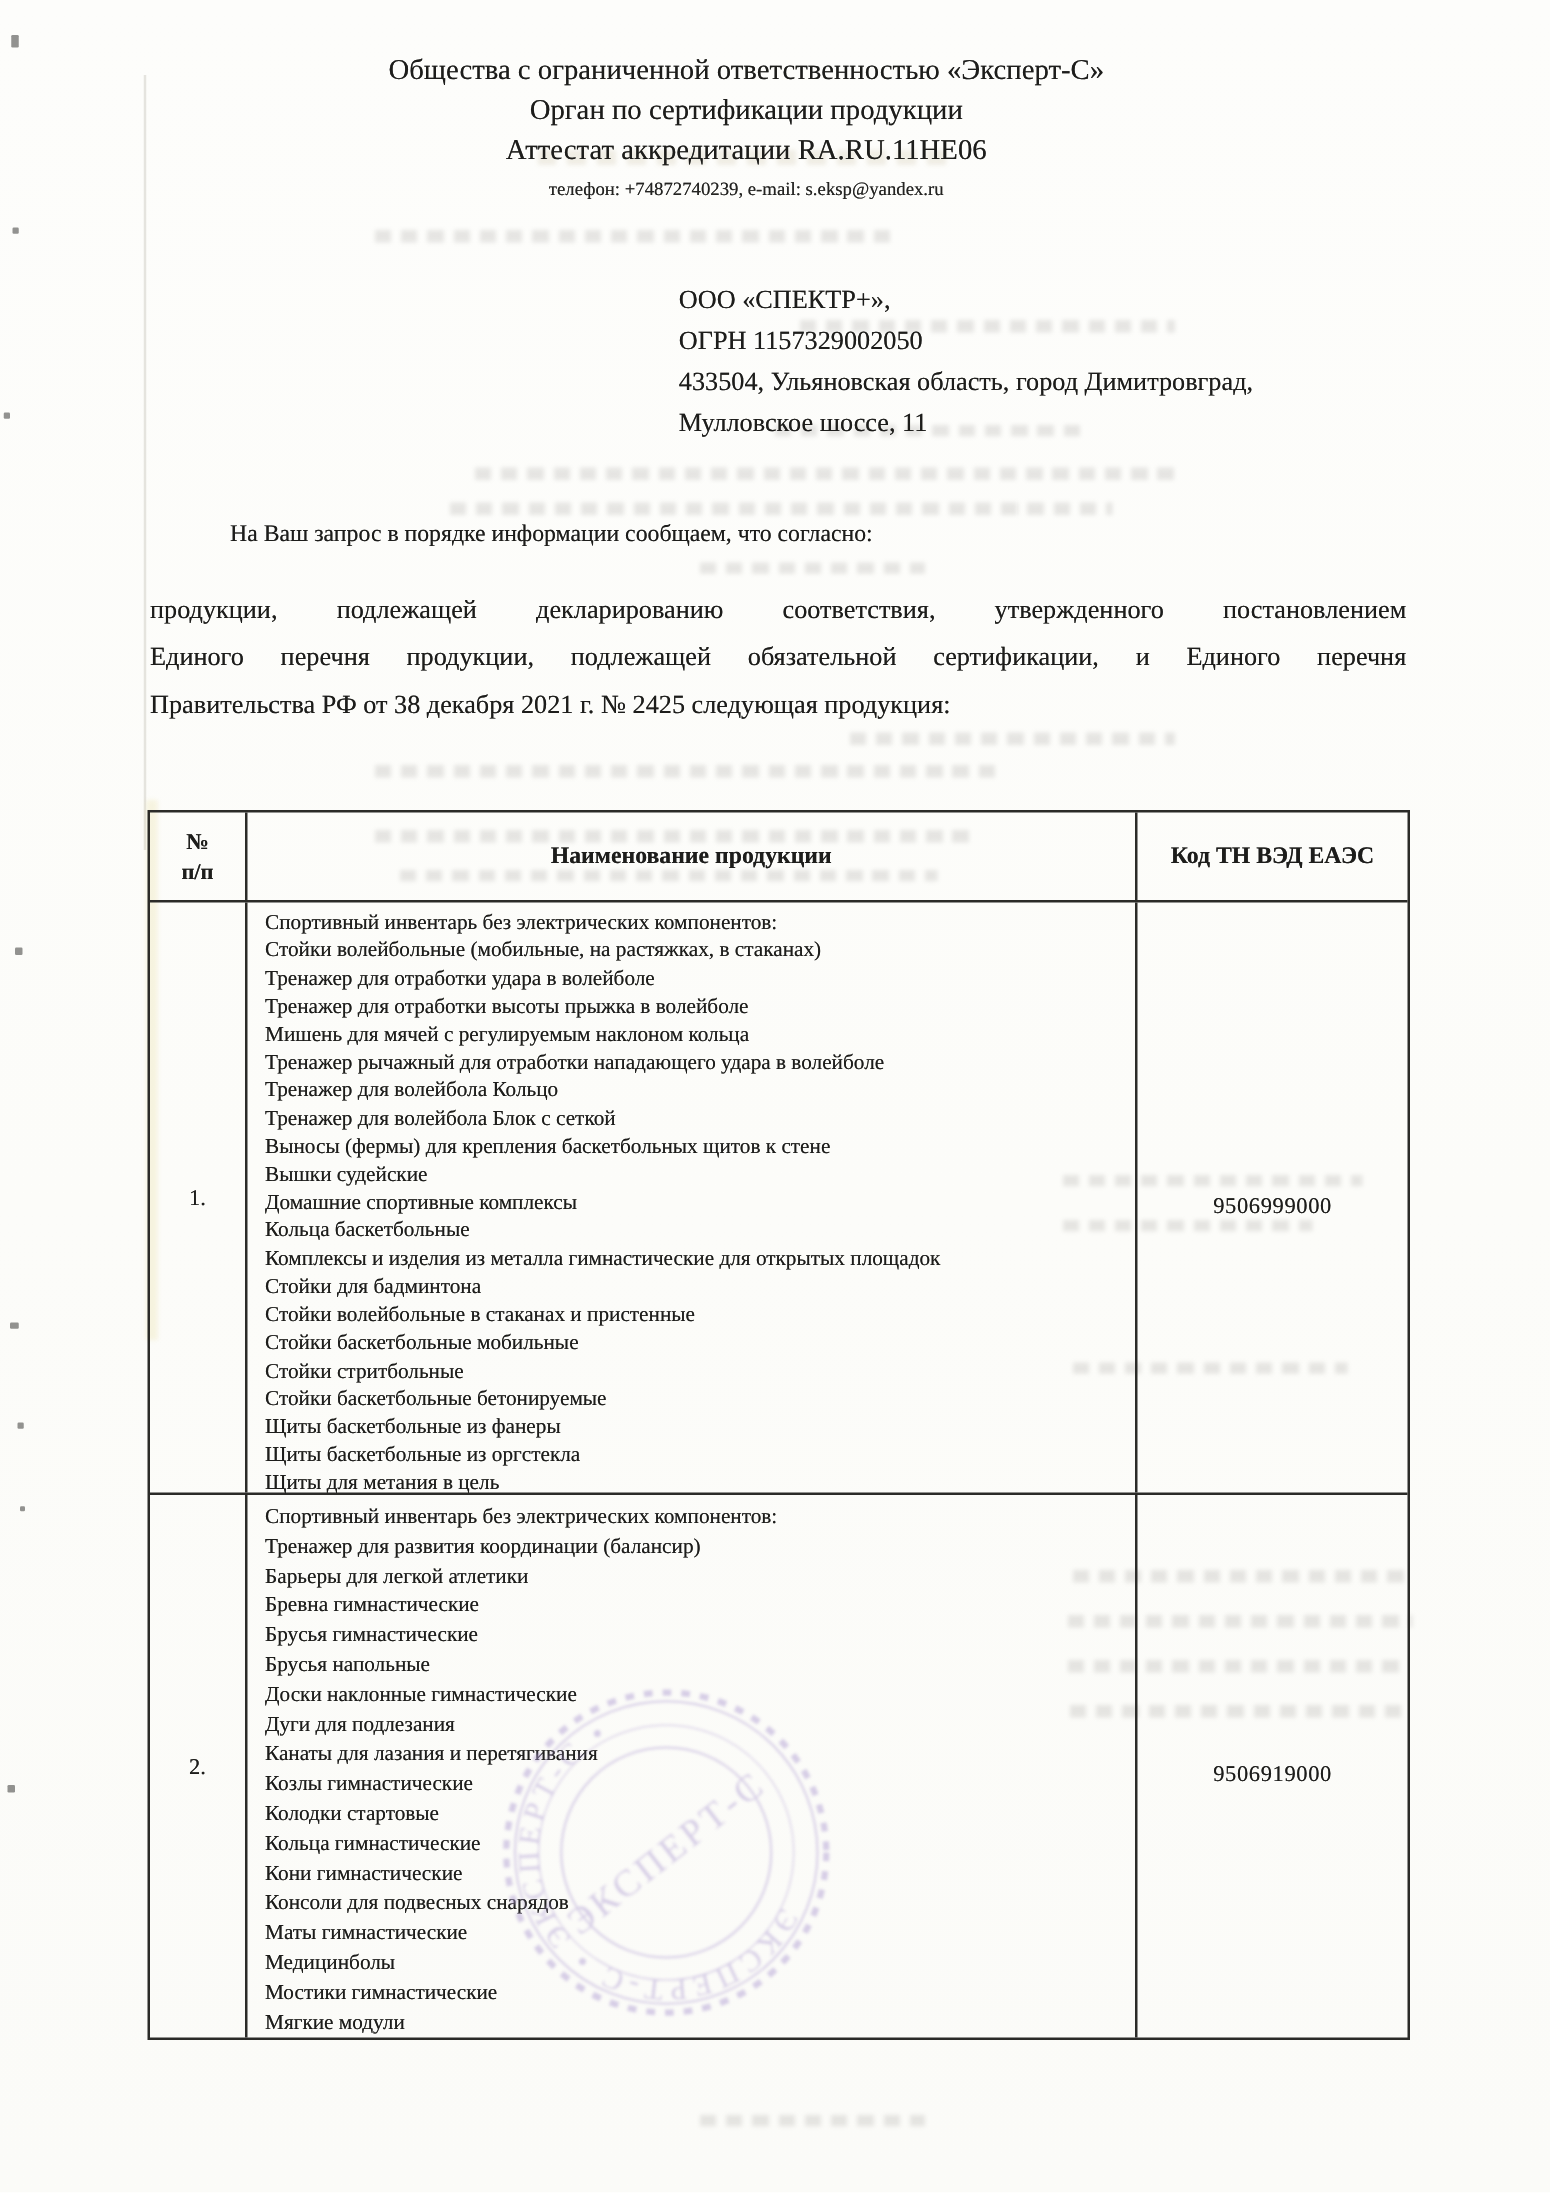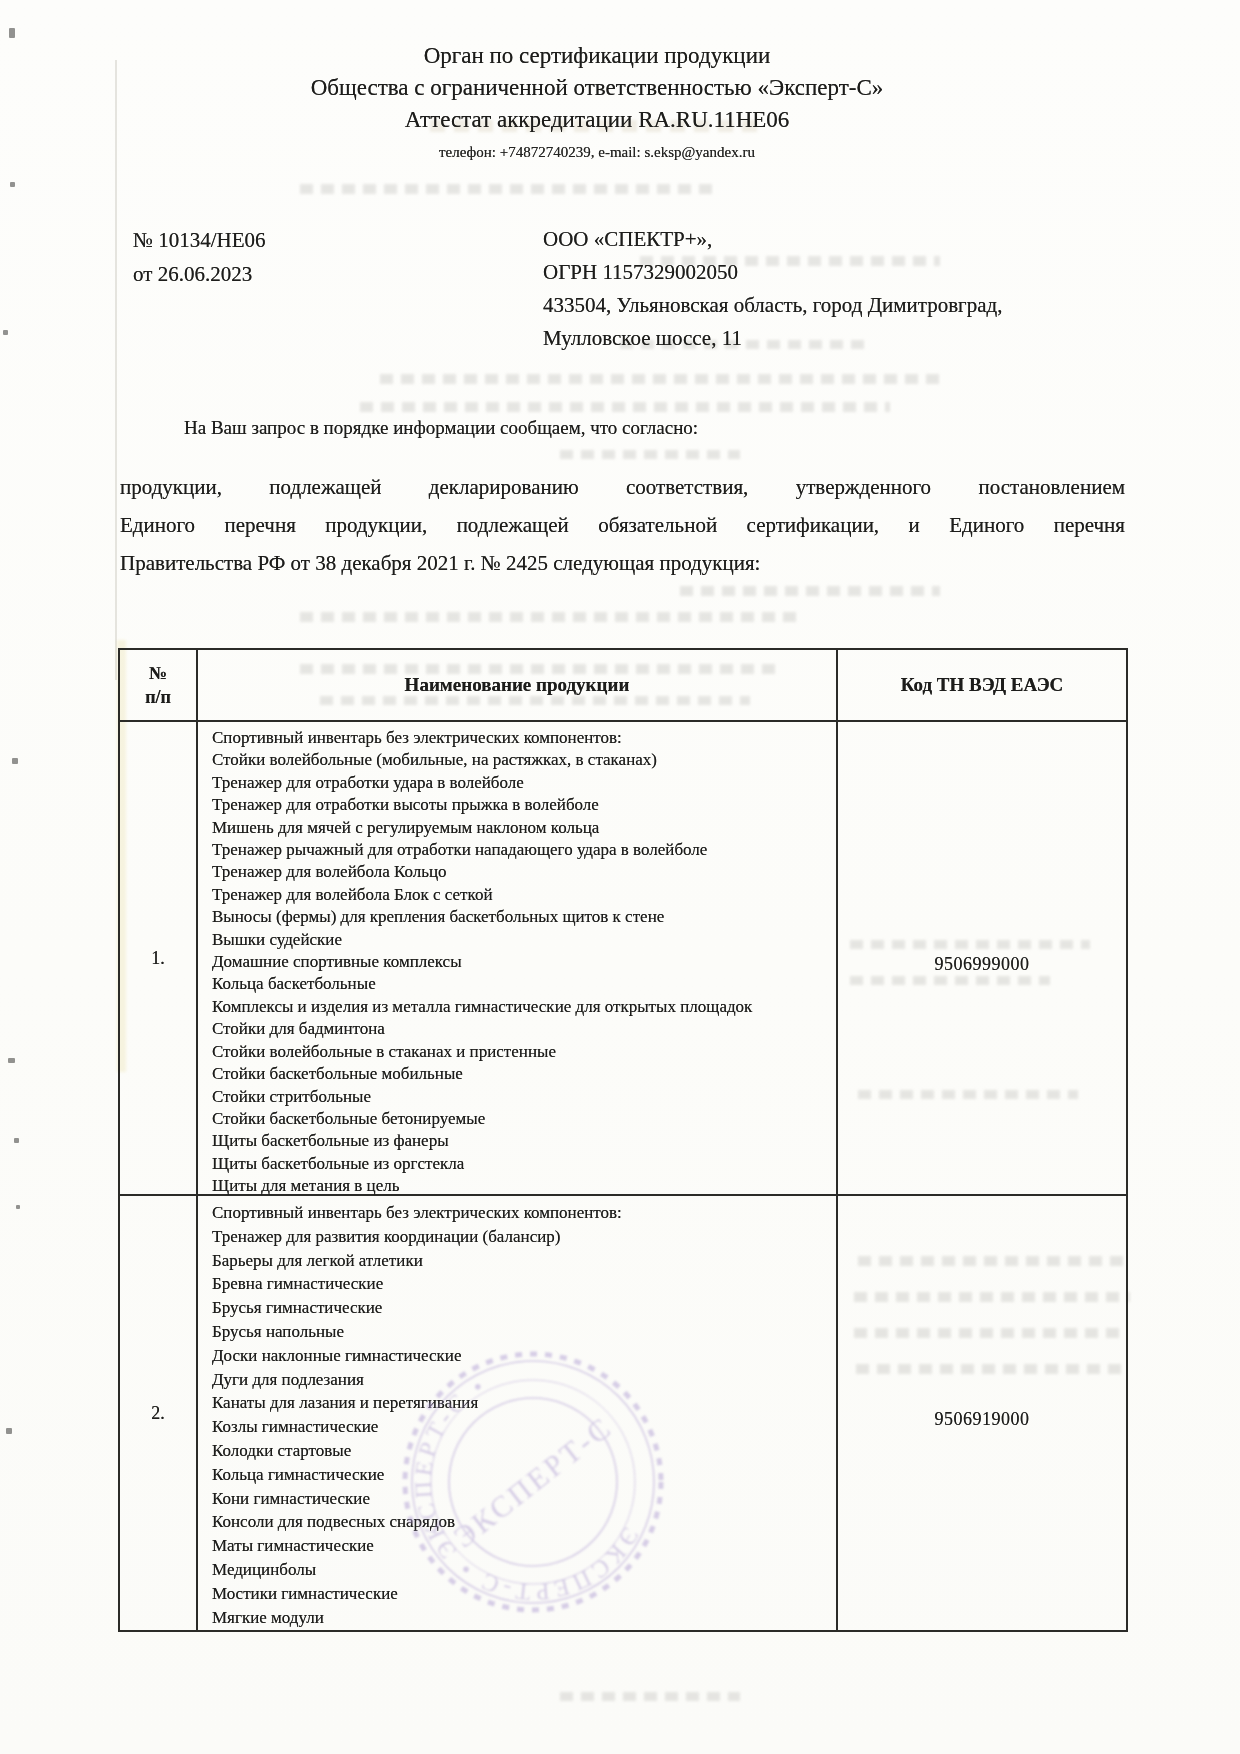--- a/index.html
+++ b/index.html
@@ -29,21 +29,21 @@
   .lline { text-align:left; }
 
   
   .doc-table { position:absolute; left:118px; top:648px; width:1010px;
                border:2px solid #2b2b28; box-sizing:border-box; }
   .t-row { display:flex; box-sizing:border-box; }
   .t-row.t-head { height:72px; border-bottom:2px solid #2b2b28; font-weight:bold; }
   .t-row.t-r1 { height:474px; border-bottom:2px solid #2b2b28; }
   .t-row.t-r2 { height:434px; }
   .c-num  { width:78px;  border-right:2px solid #2b2b28; display:flex; align-items:center; justify-content:center; box-sizing:border-box; }
-  .c-name { width:640px; border-right:2px solid #2b2b28; box-sizing:border-box;font-family:Liberation Serif, serif; }
+  .c-name { width:712px; border-right:2px solid #2b2b28; box-sizing:border-box;font-family:Liberation Serif, serif; }
   .c-code { flex:1; display:flex; align-items:center; justify-content:center; }
   .t-head .c-num  { font-size:18px; line-height:24px; white-space:pre-line; text-align:center; }
   .t-head .c-name { display:flex; align-items:center; justify-content:center; font-size:19px; }
   .t-head .c-code { font-size:19px; }
   .cell-num { font-size:18px; }
   .cell-code { font-size:18px; letter-spacing:.5px;margin-top:12px; }
   .items { padding:5px 8px 0 14px; font-size:17px; white-space:pre-line; }
   .t-r1 .items { line-height:22.4px; }
   .t-r2 .items { line-height:23.8px; }
 
@@ -88,31 +88,27 @@
   <div class="speck" style="left:9px;  top:28px;   width:6px; height:10px;"></div>
   <div class="speck" style="left:10px; top:182px;  width:5px; height:5px;"></div>
   <div class="speck" style="left:3px;  top:330px;  width:5px; height:5px;"></div>
   <div class="speck" style="left:12px; top:758px;  width:6px; height:6px;"></div>
   <div class="speck" style="left:8px;  top:1058px; width:7px; height:5px;"></div>
   <div class="speck" style="left:14px; top:1138px; width:5px; height:5px;"></div>
   <div class="speck" style="left:16px; top:1205px; width:4px; height:4px;"></div>
   <div class="speck" style="left:6px;  top:1428px; width:6px; height:6px;"></div>
 
   <div class="letterhead soft">
+    <div class="lh-line">Общества с ограниченной ответственностью «Эксперт-С»</div>
     <div class="lh-line">Орган по сертификации продукции</div>
-    <div class="lh-line">Общества с ограниченной ответственностью «Эксперт-С»</div>
     <div class="lh-line">Аттестат аккредитации RA.RU.11HE06</div>
     <div class="lh-gap"></div>
     <div class="lh-small">телефон: +74872740239, e-mail: s.eksp@yandex.ru</div>
   </div>
 
-  <div class="ref-block soft">
-    <div>№ 10134/НЕ06</div>
-    <div>от 26.06.2023</div>
-  </div>
 
   <div class="recipient soft">
     <div>ООО «СПЕКТР+»,</div>
     <div>ОГРН 1157329002050</div>
     <div>433504, Ульяновская область, город Димитровград,</div>
     <div>Мулловское шоссе, 11</div>
   </div>
 
   <div class="para1 soft">На Ваш запрос в порядке информации сообщаем, что согласно:</div>
   <div class="para2 soft">

